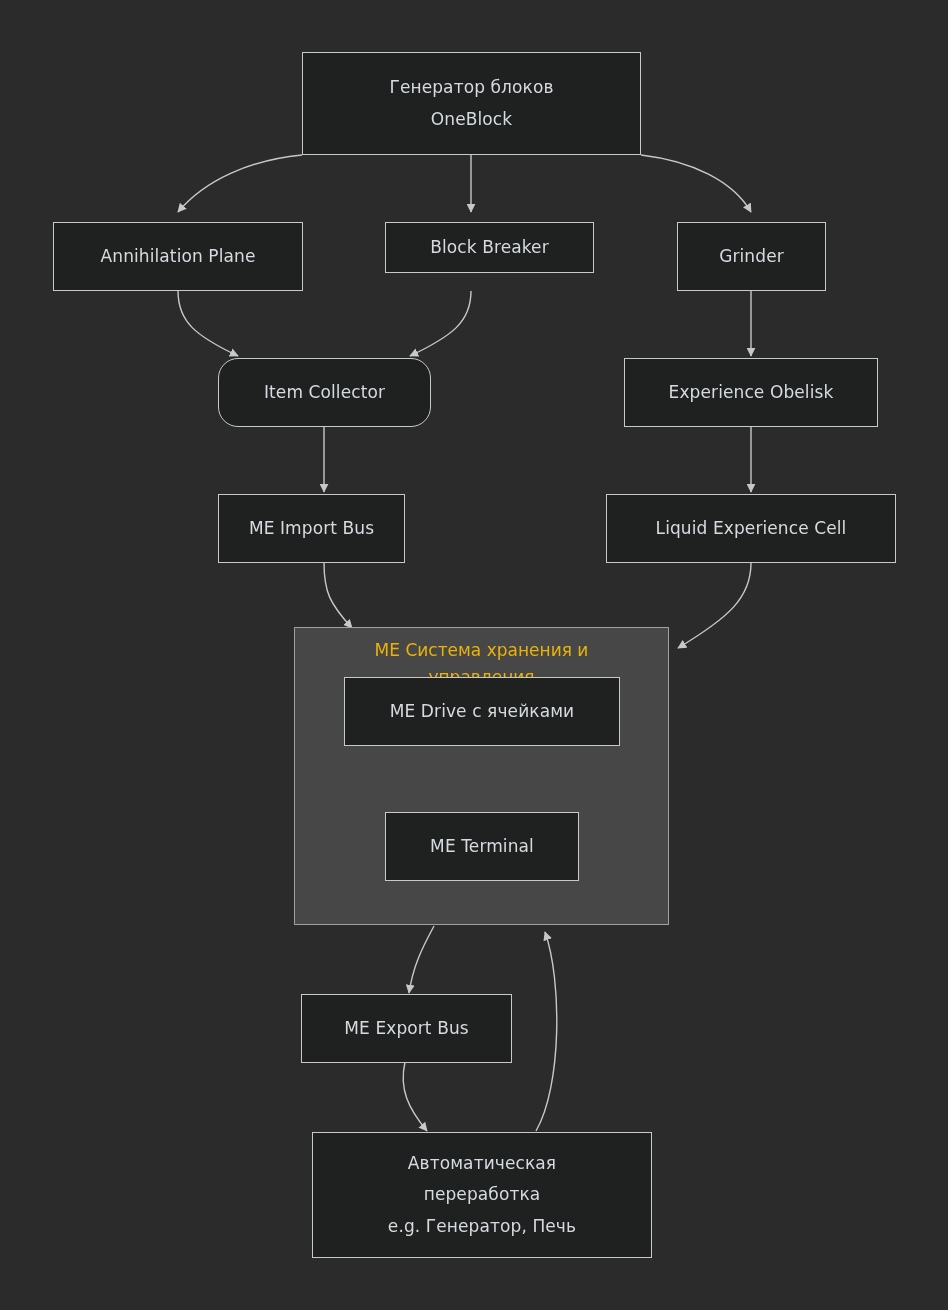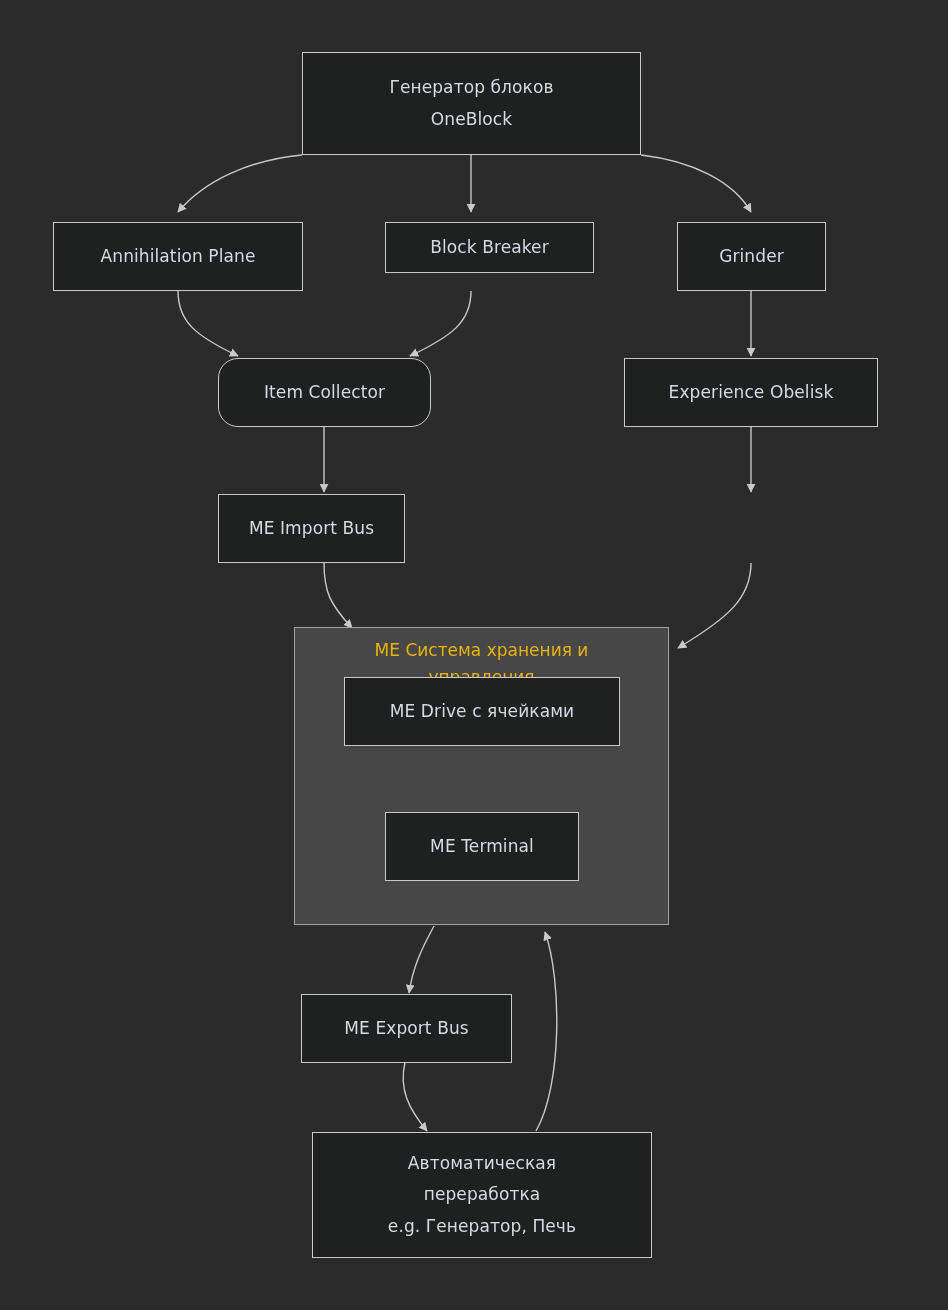--- a/index.html
+++ b/index.html
@@ -119,20 +119,23 @@
   <div class="node" style="left:218px; top:358px; width:213px; height:69px;border-radius:20px;">
     <span class="line">Item Collector</span>
   </div>
   <div class="node" style="left:624px; top:358px; width:254px; height:69px;">
     <span class="line">Experience Obelisk</span>
   </div>
 
   <div class="node" style="left:218px; top:494px; width:187px; height:69px;">
     <span class="line">ME Import Bus</span>
   </div>
+  <div class="node" style="left:606px; top:494px; width:290px; height:69px;">
+    <span class="line">Liquid Experience Cell</span>
+  </div>
 
   <div class="cluster" style="left:294px; top:627px; width:375px; height:298px;">
     <div class="cluster-title">
       <span class="line">ME Система хранения и</span>
       <span class="line">управления</span>
     </div>
   </div>
 
   <div class="node" style="left:344px; top:677px; width:276px; height:69px;">
     <span class="line">ME Drive с ячейками</span>

